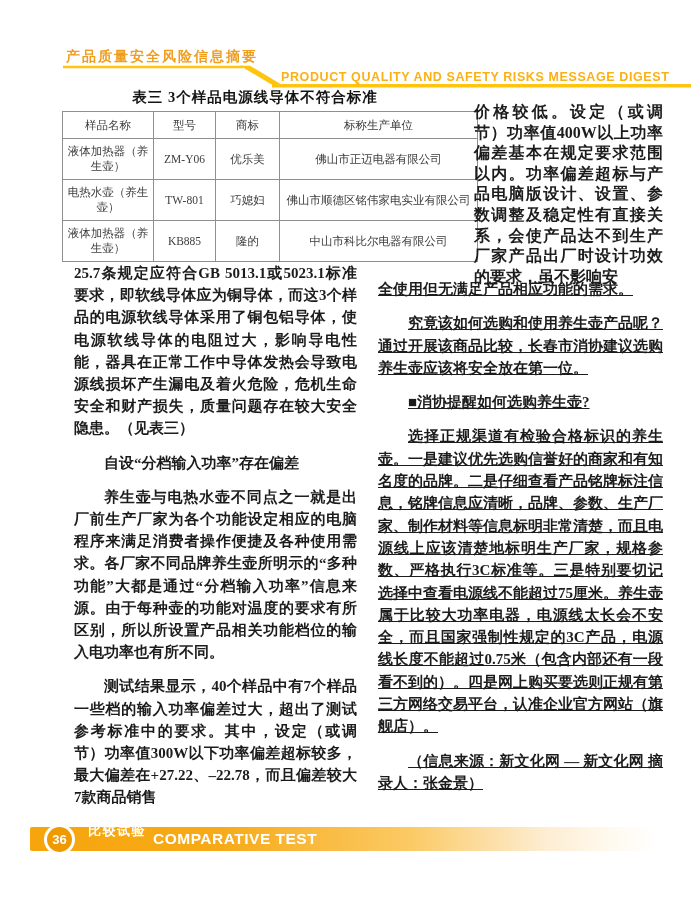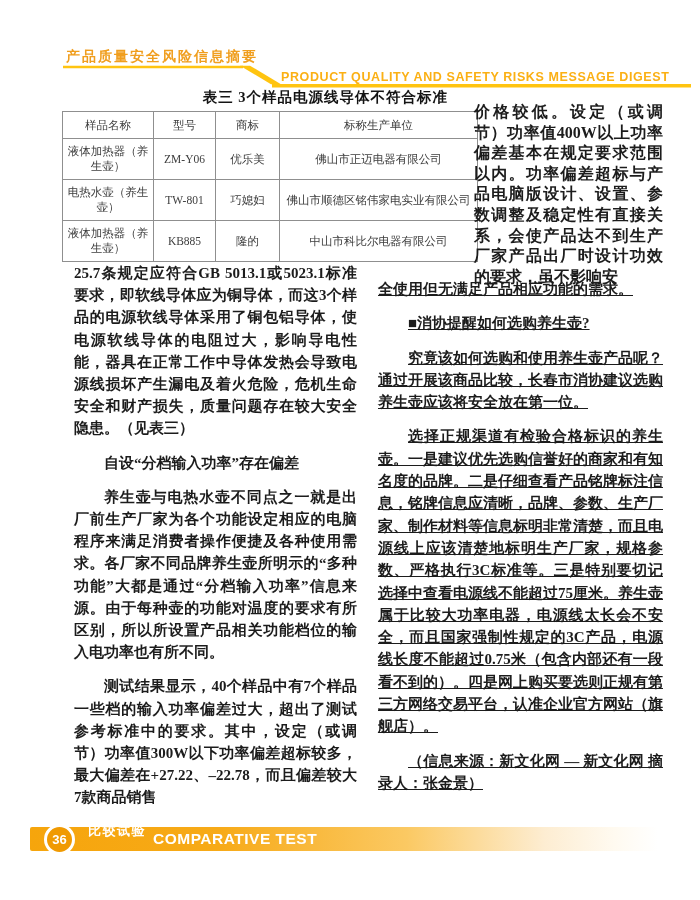--- a/index.html
+++ b/index.html
@@ -19,21 +19,21 @@
   .hdr-en {
     position:absolute; left:281px; top:70px;
     font-family:"Liberation Sans", sans-serif;
     font-size:12.5px; font-weight:bold; color:#fbb014; letter-spacing:0.6px;
     white-space:nowrap;
   }
 
   
   .table-caption {
     position:absolute; left:62px; top:88px; width:386px;
-    text-align:right; font-size:14.5px; font-weight:bold; color:#141414;
+    text-align:center; font-size:14.5px; font-weight:bold; color:#141414;
     letter-spacing:1px;
   }
   table.sample-table {
     position:absolute; left:62px; top:111px; width:387px;
     border-collapse:collapse; table-layout:fixed;
     font-size:11.5px; color:#3d3d3d; text-align:center;
   }
   .sample-table th, .sample-table td {
     border:1px solid #8f8f8f; font-weight:normal; padding:2px 3px;
     word-break:break-all;
@@ -139,22 +139,22 @@
 
   <div class="col-left body-text">
     <p>25.7条规定应符合GB 5013.1或5023.1标准要求，即软线导体应为铜导体，而这3个样品的电源软线导体采用了铜包铝导体，使电源软线导体的电阻过大，影响导电性能，器具在正常工作中导体发热会导致电源线损坏产生漏电及着火危险，危机生命安全和财产损失，质量问题存在较大安全隐患。（见表三）</p>
     <p class="indent bold">自设“分档输入功率”存在偏差</p>
     <p class="indent">养生壶与电热水壶不同点之一就是出厂前生产厂家为各个功能设定相应的电脑程序来满足消费者操作便捷及各种使用需求。各厂家不同品牌养生壶所明示的“多种功能”大都是通过“分档输入功率”信息来源。由于每种壶的功能对温度的要求有所区别，所以所设置产品相关功能档位的输入电功率也有所不同。</p>
     <p class="indent">测试结果显示，40个样品中有7个样品一些档的输入功率偏差过大，超出了测试参考标准中的要求。其中，设定（或调节）功率值300W以下功率偏差超标较多，最大偏差在+27.22、–22.78，而且偏差较大7款商品销售</p>
   </div>
 
   <div class="col-right body-text">
     <p>全使用但无满足产品相应功能的需求。</p>
+    <p class="indent">究竟该如何选购和使用养生壶产品呢？通过开展该商品比较，长春市消协建议选购养生壶应该将安全放在第一位。</p>
     <p class="indent bold">■消协提醒如何选购养生壶?</p>
-    <p class="indent">究竟该如何选购和使用养生壶产品呢？通过开展该商品比较，长春市消协建议选购养生壶应该将安全放在第一位。</p>
     <p class="indent">选择正规渠道有检验合格标识的养生壶。一是建议优先选购信誉好的商家和有知名度的品牌。二是仔细查看产品铭牌标注信息，铭牌信息应清晰，品牌、参数、生产厂家、制作材料等信息标明非常清楚，而且电源线上应该清楚地标明生产厂家，规格参数、严格执行3C标准等。三是特别要切记选择中查看电源线不能超过75厘米。养生壶属于比较大功率电器，电源线太长会不安全，而且国家强制性规定的3C产品，电源线长度不能超过0.75米（包含内部还有一段看不到的）。四是网上购买要选则正规有第三方网络交易平台，认准企业官方网站（旗舰店）。</p>
     <p class="indent bold">（信息来源：新文化网 — 新文化网 摘录人：张金景）</p>
   </div>
 
   <div class="footer-bar">
     <div class="page-badge">36</div>
     <span class="foot-cn">比较试验</span>
     <span class="foot-en">COMPARATIVE TEST</span>
   </div>
 

